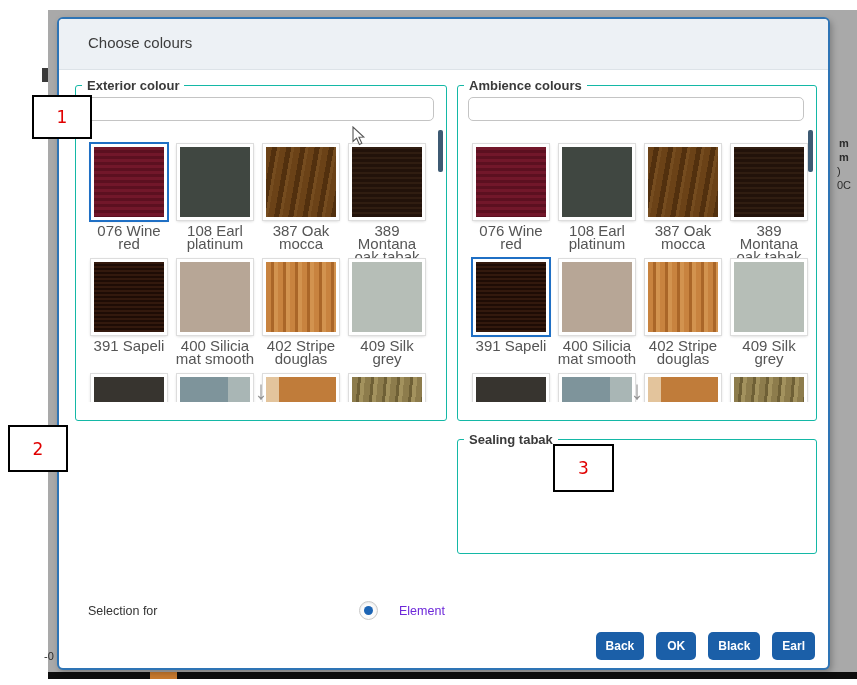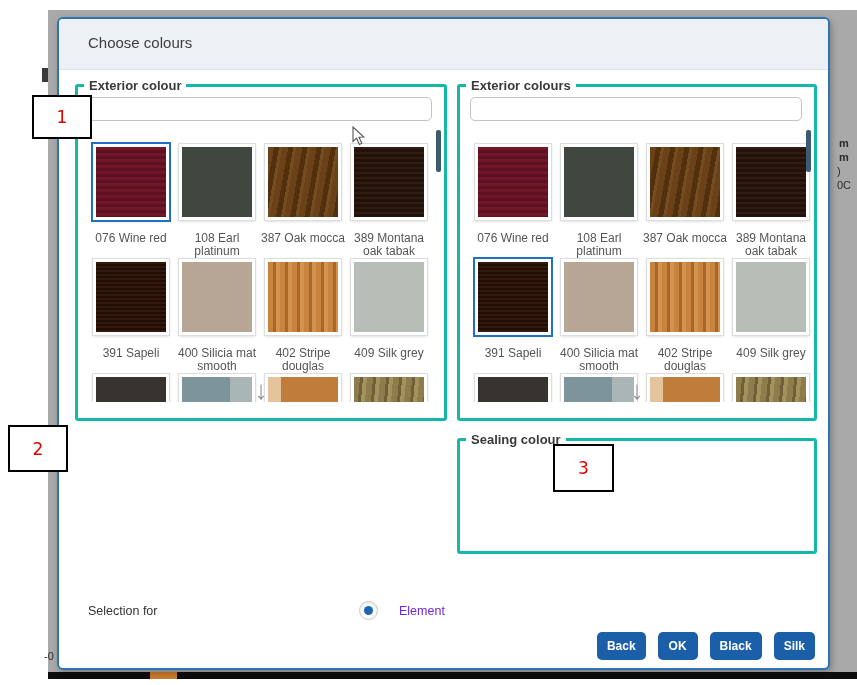--- a/index.html
+++ b/index.html
@@ -11,36 +11,36 @@
   .bottombar-orange{position:absolute;left:150px;top:672px;width:27px;height:7px;background:#c87a2e;z-index:0;}
   .frag{position:absolute;font-size:11px;color:#2b2b2b;font-weight:700;z-index:0;line-height:12px;}
   .frag.light{font-weight:400;}
   .left-mark{position:absolute;left:42px;top:68px;width:6px;height:14px;background:#3a3a3a;z-index:0;}
 
   
   .modal{position:absolute;left:57px;top:17px;width:773px;height:653px;background:#fff;border:2px solid #2e74b5;border-radius:6px;box-sizing:border-box;z-index:1;box-shadow:2px 3px 6px rgba(0,0,0,.25);}
   .modal-header{position:absolute;left:0;top:0;right:0;height:50px;background:#edf1f5;border-bottom:1px solid #dde3e8;border-radius:4px 4px 0 0;padding-left:38px;}
   .modal-title{position:absolute;left:29px;top:15px;font-size:15px;color:#3c3c3c;}
 
-  fieldset.panel{position:absolute;margin:0;padding:0;border:3px solid #14b8a6;border-radius:3px;background:#fff;box-sizing:border-box;}
+  fieldset.panel{position:absolute;margin:0;padding:0;border:1px solid #14b8a6;border-radius:3px;background:#fff;box-sizing:border-box;}
   fieldset.panel legend{font-size:13px;font-weight:600;color:#3a3a3a;padding:0 5px;margin-left:6px;}
   .panel-ext{left:16px;top:59px;width:372px;height:343px;}
   .panel-int{left:398px;top:59px;width:360px;height:343px;}
   .panel-base{left:16px;top:413px;width:372px;height:135px;}
   .panel-seal{left:398px;top:413px;width:360px;height:122px;}
 
   .search{position:relative;display:block;width:calc(100% - 22px);margin:4px 10px 0;height:24px;border:1px solid #c4c4c4;border-radius:5px;box-sizing:border-box;font-size:12px;padding:0 6px;background:#fff;outline:none;}
   .caret{position:absolute;left:17px;top:72px;width:1px;height:15px;background:#444;}
 
   .viewport{position:relative;height:272px;margin-top:9px;overflow:hidden;padding-left:10px;box-sizing:border-box;}
   .grid{display:grid;grid-template-columns:repeat(4,86px);row-gap:13px;padding-top:14px;}
   .cell{width:86px;height:102px;text-align:center;}
   .chip{width:70px;height:70px;margin:0 auto;border:3px solid #fff;outline:1px solid #ddd;box-shadow:0 1px 3px rgba(0,0,0,.22);}
   .cell.sel .chip{outline:2px solid #1f6fc4;}
-  .chip-label{margin-top:12px;font-size:12px;line-height:13px;color:#555;}
+  .chip-label{margin-top:4px;font-size:15px;line-height:13px;color:#555;}
   .scroll-thumb{position:absolute;right:3px;top:0;width:5px;height:42px;background:#3d5a73;border-radius:2px;z-index:3;}
   .down-arrow{position:absolute;bottom:-4px;left:50%;transform:translateX(-50%);color:#949494;font-size:26px;z-index:2;text-shadow:0 0 2px #fff;}
 
   .single-grid{display:grid;grid-template-columns:repeat(4,86px);padding:8px 0 0 10px;}
 
   .selection-row{position:absolute;left:29px;top:581px;right:13px;height:24px;font-size:12.5px;color:#333;text-align:right;}
   .selection-label{position:absolute;left:0;top:4px;}
   .radio{position:absolute;left:271px;top:1px;width:17px;height:17px;border-radius:50%;background:#fbfbfb;border:1px solid #c9c9c9;box-shadow:inset 0 1px 2px rgba(0,0,0,.08);}
   .radio .dot{position:absolute;left:4px;top:4px;width:9px;height:9px;border-radius:50%;background:#1c64b4;}
   .radio-label{position:absolute;left:311px;top:4px;color:#6d28d9;}
@@ -142,21 +142,21 @@
               <div class="chip" style="background:repeating-linear-gradient(95deg,#8d7c4c 0 6px,#6f6036 6px 9px,#a3925e 9px 13px)"></div>
               <div class="chip-label"></div>
             </div>
           </div>
         <div class="scroll-thumb"></div>
         <div class="down-arrow">↓</div>
       </div>
     </fieldset>
 
     <fieldset class="panel panel-int">
-      <legend>Exterior colours</legend>
+      <legend>Ambience colours</legend>
       <input class="search" value="" style="">
       <div class="viewport">
         <div class="grid">
 
             <div class="cell">
               <div class="chip" style="background:repeating-linear-gradient(180deg,#72172a 0 3px,#5c1020 3px 6px)"></div>
               <div class="chip-label">076 Wine red</div>
             </div>
 
             <div class="cell">
@@ -214,40 +214,40 @@
               <div class="chip-label"></div>
             </div>
           </div>
         <div class="scroll-thumb"></div>
         <div class="down-arrow">↓</div>
       </div>
     </fieldset>
 
 
     <fieldset class="panel panel-seal">
-      <legend>Sealing colour</legend>
+      <legend>Sealing tabak</legend>
     </fieldset>
 
     <div class="selection-row">
       <span class="selection-label">Selection for</span>
       <span class="radio">
           <span class="dot"></span>
         </span>
       <span class="radio-label">Element</span>
     </div>
 
     <div class="btn-row">
 
         <button class="btn">Back</button>
 
         <button class="btn">OK</button>
 
         <button class="btn">Black</button>
 
-        <button class="btn">Silk</button>
+        <button class="btn">Earl</button>
       </div>
   </div>
 
   <div class="anno anno-1">
       <span>1</span>
     </div>
   <div class="anno anno-2">
       <span>2</span>
     </div>
   <div class="anno anno-3">

